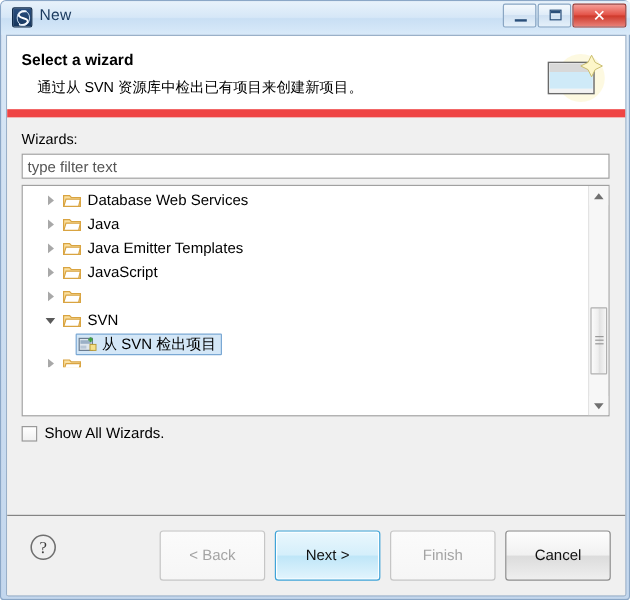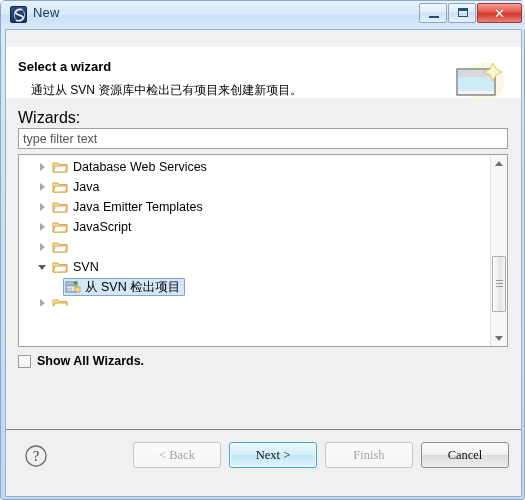--- a/index.html
+++ b/index.html
@@ -98,21 +98,21 @@
     box-sizing: border-box;
   }
   .max-box:after {
     content: ""; position: absolute; left: 0; top: 0; right: 0; height: 2px;
     background: #2a4f7a;
   }
 
   
   .header {
     position: absolute;
-    left: 0; top: 17px;
+    left: 0; top: 0;
     width: 515px; height: 68px;
     box-sizing: border-box;
     background: #ffffff;
     border-bottom: 7px solid #ef4444;
   }
   .header-title {
     position: absolute;
     left: 12px; top: 12px;
     font-size: 13px;
     font-weight: bold;
@@ -134,21 +134,21 @@
   
   .body-area {
     position: absolute;
     left: 0; top: 68px;
     width: 515px; height: 331px;
     background: #f0f0f0;
   }
   .wizards-label {
     position: absolute;
     left: 12px; top: 11px;
-    font-size: 16px;
+    font-size: 12px;
     color: #000;
   }
   .filter-input {
     position: absolute;
     left: 12px; top: 30px;
     width: 490px; height: 21px;
     box-sizing: border-box;
     border: 1px solid #a0a0a0;
     background: #ffffff;
     font-family: "Liberation Sans", sans-serif;
@@ -257,21 +257,21 @@
     width: 7px; height: 7px;
   }
   .sb-grip i {
     display: block; height: 1px; background: #9a9a9a; margin-bottom: 2px;
   }
 
   
   .checkrow {
     position: absolute;
     left: 12px; top: 256px;
-    display: flex; align-items: flex-end; font-weight: bold;
+    display: flex; align-items: flex-end;
   }
   .cbox {
     width: 13px; height: 13px;
     box-sizing: border-box;
     border: 1px solid #9a9a9a;
     background: linear-gradient(to bottom, #ffffff, #f0f0f0);
     margin-right: 6px;
   }
   .checkrow .lbl { font-size: 12.5px; color: #000; }
 
@@ -289,26 +289,26 @@
     left: 18px; top: 14px;
     width: 24px; height: 24px;
   }
   .btns {
     position: absolute;
     right: 12px; top: 12px;
     display: flex;
     gap: 8px;
   }
   .btn {
-    width: 88px; height: 26px;
+    width: 88px; height: 42px;
     box-sizing: border-box;
     border: 1px solid #a9a9a9;
     border-radius: 3px;
     background: linear-gradient(to bottom, #fcfcfc 0%, #f4f4f4 48%, #e9e9e9 52%, #f2f2f2 100%);
-    font-family: Liberation Serif, serif;
+    font-family: Liberation Sans, sans-serif;
     font-size: 12.5px;
     color: #111;
     cursor: default;
     padding: 0;
   }
   .btn.disabled {
     color: #a4a4a4;
     border-color: #c6c6c6;
     background: linear-gradient(to bottom, #fbfbfb 0%, #f6f6f6 100%);
   }

